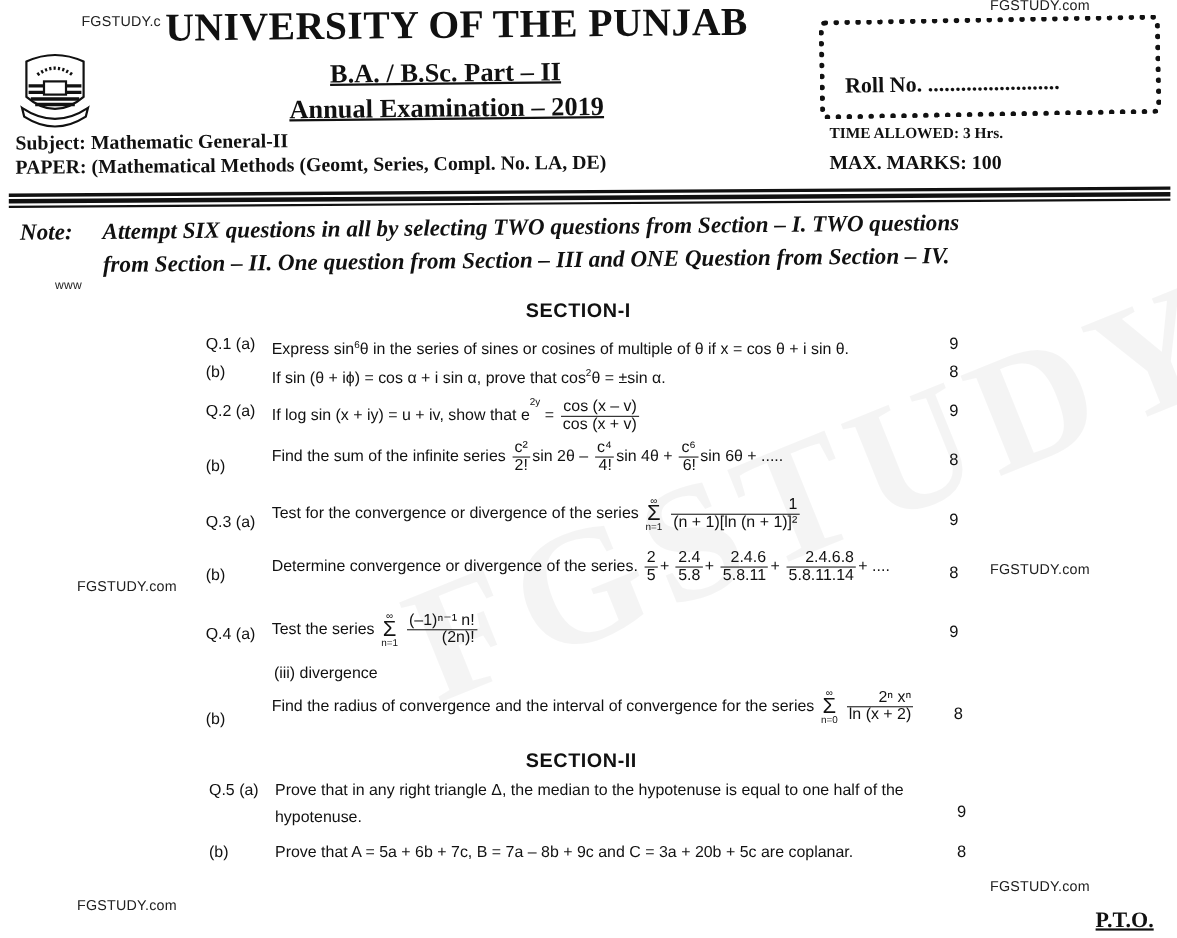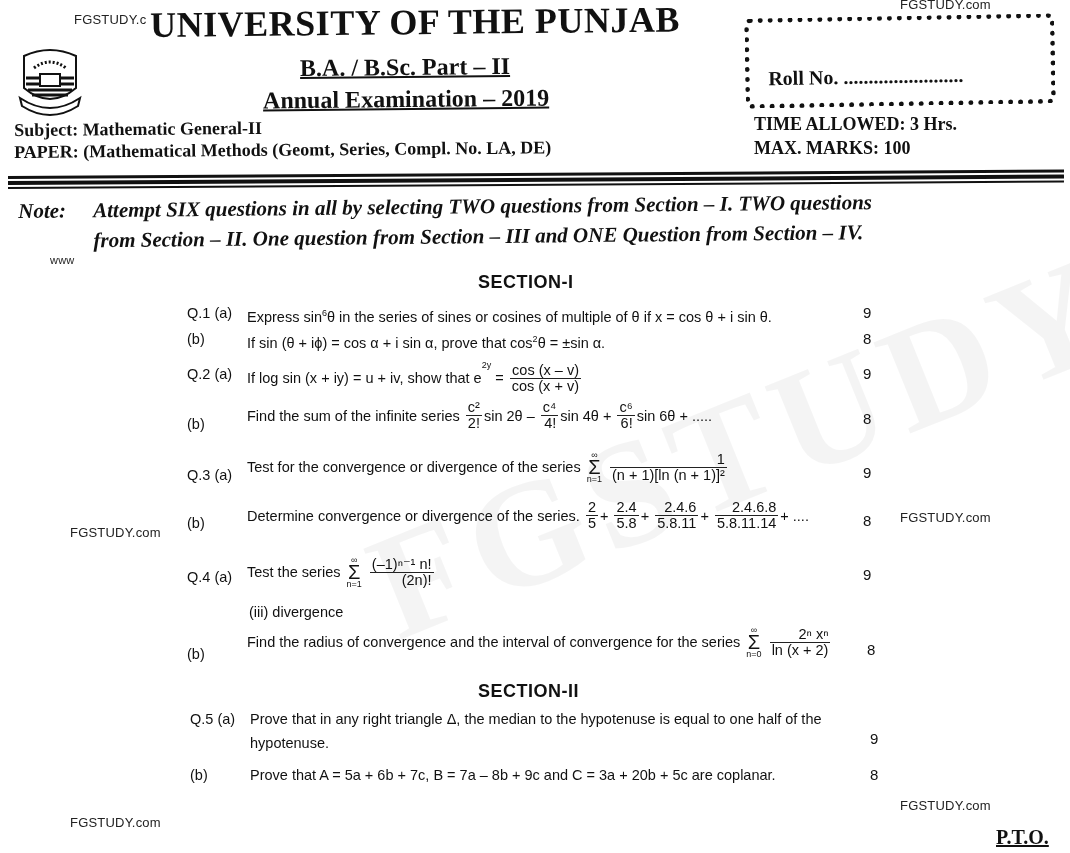--- a/index.html
+++ b/index.html
@@ -10,21 +10,21 @@
   .wm { font-family: "Liberation Sans", sans-serif; font-size: 13px; color: #222; letter-spacing: 0.2px; }
 
   
   .uni-title { left: 150px; top: 4px; font-size: 36px; font-weight: bold; letter-spacing: 0.5px; transform: rotate(-0.6deg); transform-origin: left top; }
   .program { left: 300px; top: 54px; font-size: 24px; font-weight: bold; text-decoration: underline; text-decoration-thickness: 2px; transform: rotate(-0.6deg); }
   .exam { left: 263px; top: 86px; font-size: 24px; font-weight: bold; text-decoration: underline; text-decoration-thickness: 2px; transform: rotate(-0.6deg); }
   .subject { left: 14px; top: 120px; font-size: 18px; font-weight: bold; transform: rotate(-0.5deg); transform-origin: left top; }
   .paper { left: 14px; top: 142px; font-size: 18px; font-weight: bold; transform: rotate(-0.5deg); transform-origin: left top; }
   .roll-box { left: 745px; top: 16px; width: 300px; height: 80px; border: 5px dotted #111; border-radius: 6px; transform: rotate(-1deg); }
   .roll-text { left: 18px; top: 44px; font-size: 20px; font-weight: bold; }
-  .time { left: 754px; top: 114px; font-size: 18px; font-weight: bold; }
+  .time { left: 754px; top: 114px; font-size: 14px; font-weight: bold; }
   .marks { left: 754px; top: 138px; font-size: 18px; font-weight: bold; }
   .rule { left: 8px; width: 1056px; background: #111; transform: rotate(-0.35deg); transform-origin: left center; }
 
   
   .note { left: 18px; top: 196px; width: 1045px; font-size: 21px; font-weight: bold; font-style: italic; line-height: 30px; transform: rotate(-0.6deg); transform-origin: left top; }
   .note .lbl { display: inline-block; width: 75px; }
   .note .l2 { padding-left: 75px; display: block; }
 
   
   .sec-head { font-size: 18px; font-weight: bold; letter-spacing: 0.5px; }

